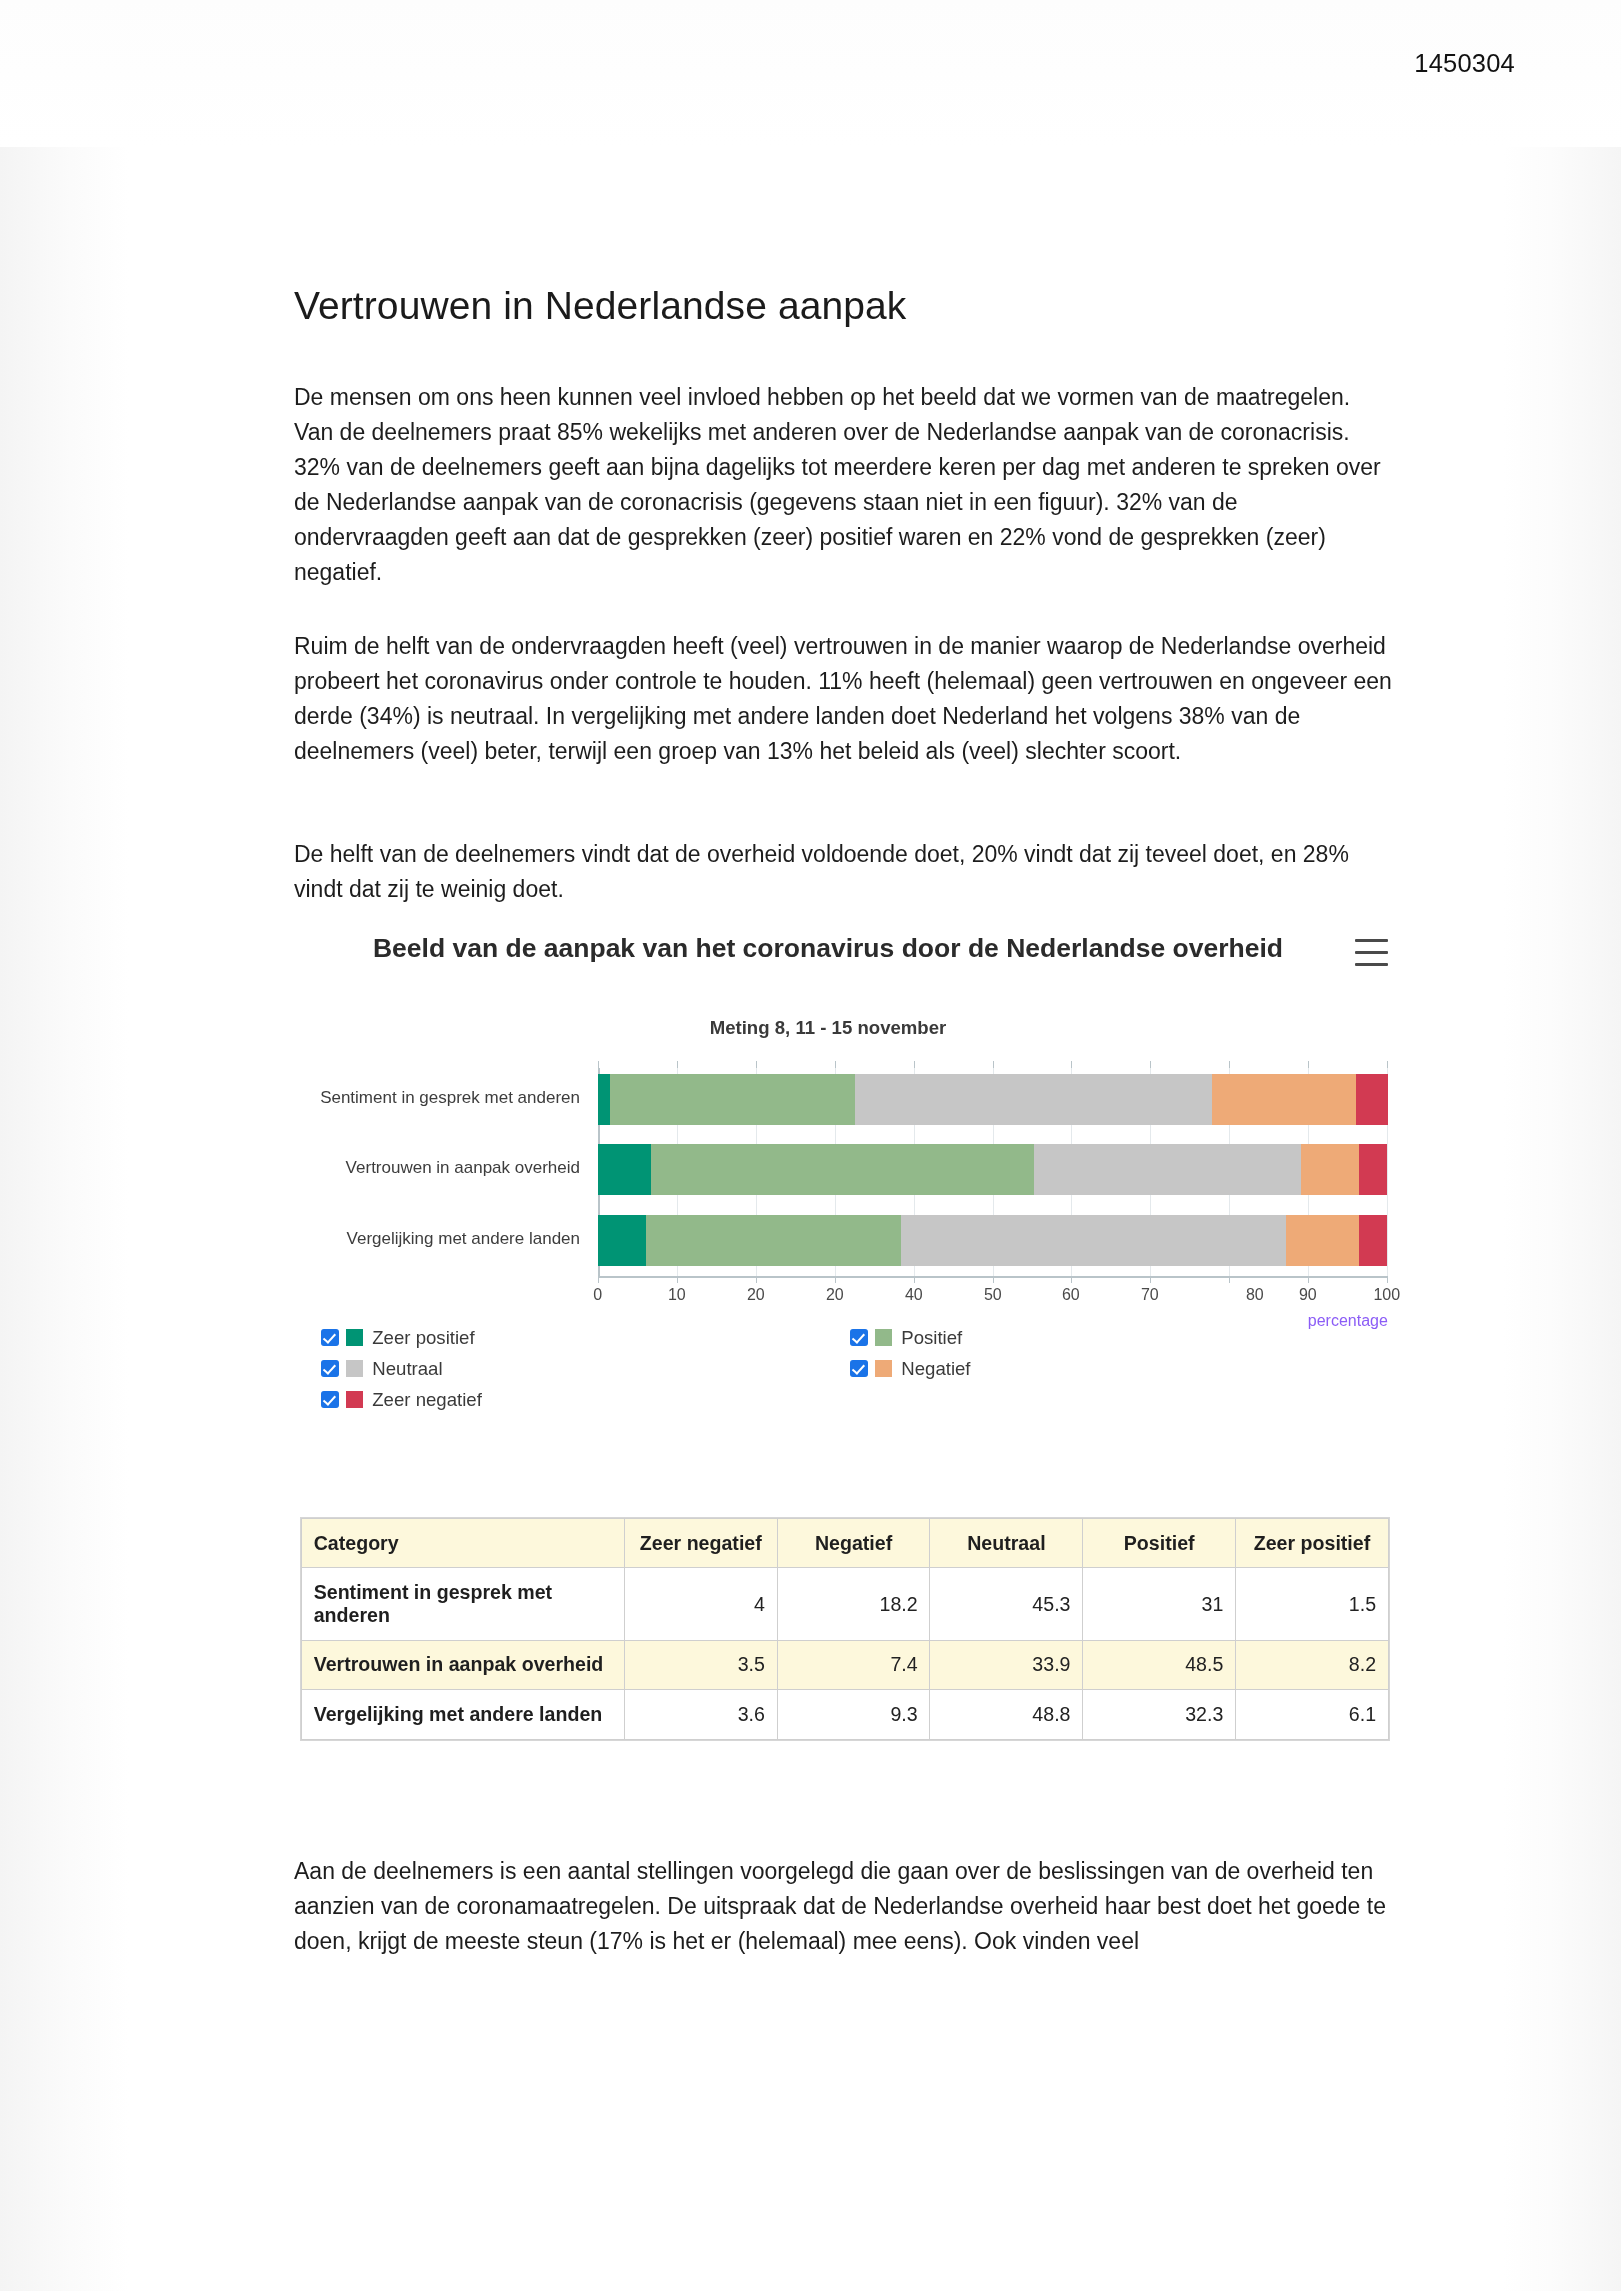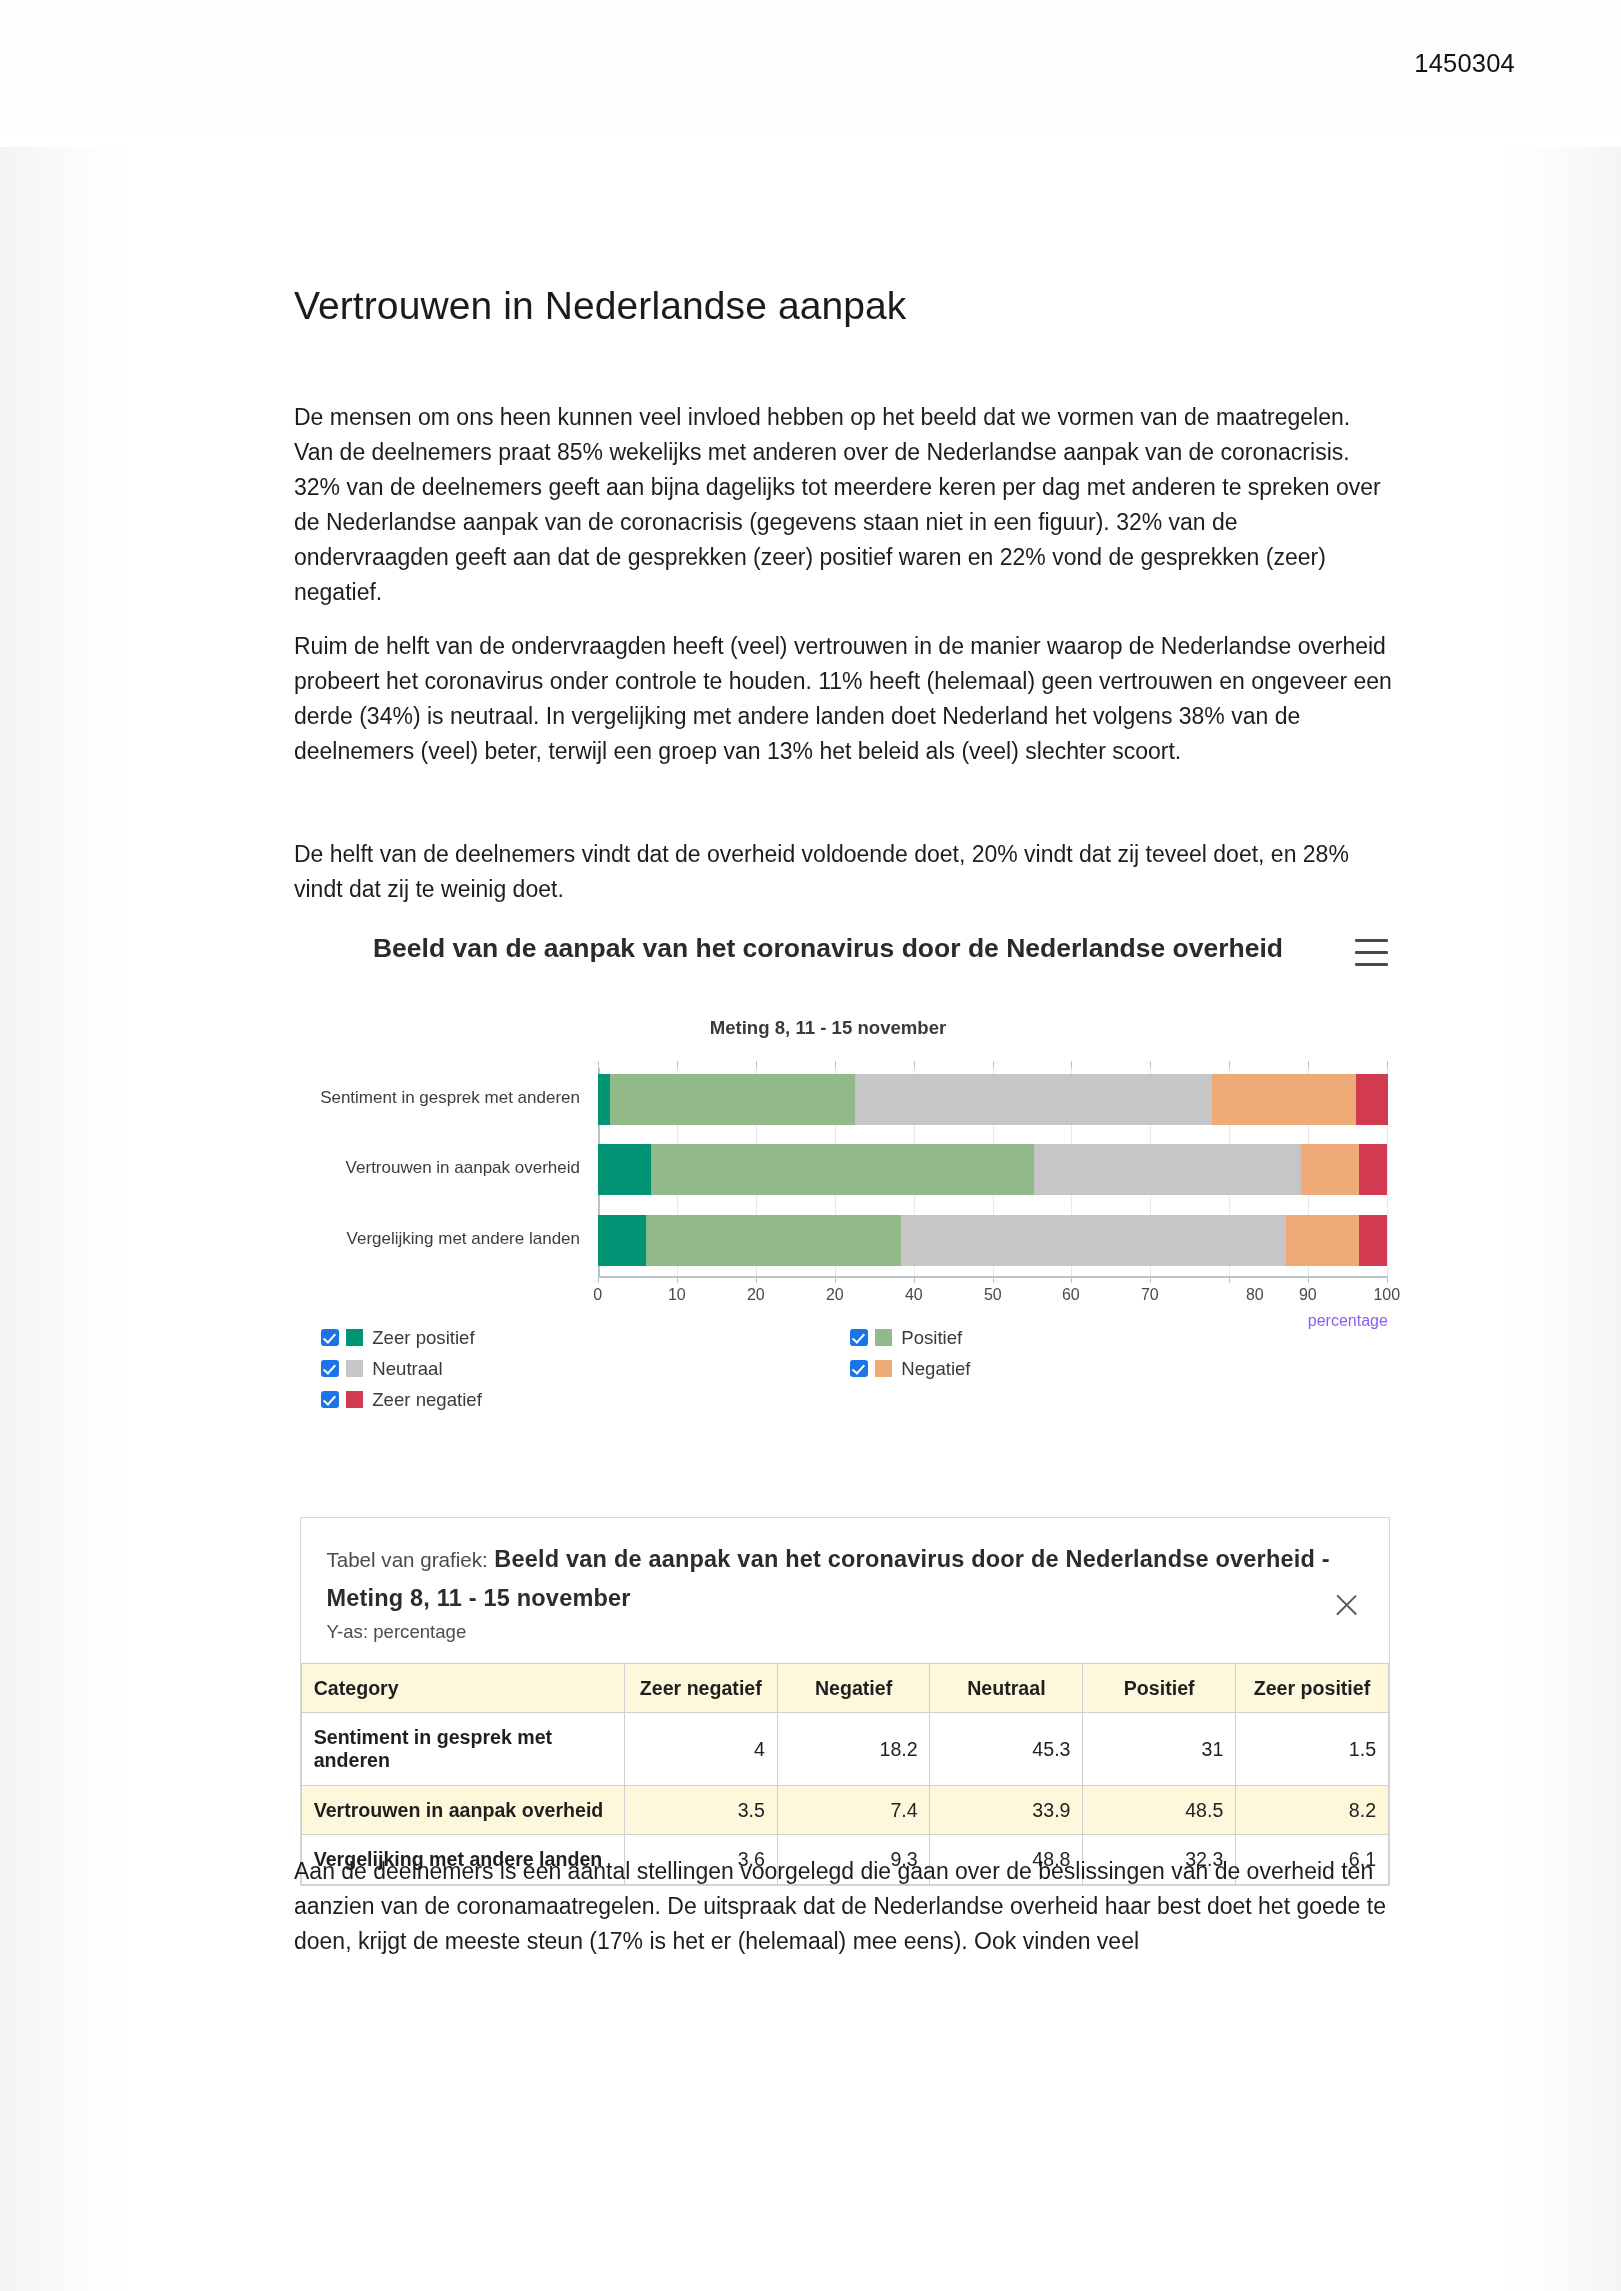--- a/index.html
+++ b/index.html
@@ -31,21 +31,21 @@
     margin:0;position:absolute;left:0;top:284px;
     font-size:39px;font-weight:400;color:#1b1b1b;
     letter-spacing:0.1px;white-space:nowrap;
   }
 
   p.para{
     position:absolute;left:0;width:1100px;margin:0;
     font-size:23px;line-height:35px;color:#1d1d1d;
     text-align:left;
   }
-  p.p1{top:380px;margin-top:20px;}
+  p.p1{top:380px;}
   p.p2{top:629px;}
   p.p3{top:837px;}
   p.p4{top:1854px;width:1100px;}
 
   
   .chart-block{position:absolute;left:0;top:931px;width:1100px;height:549px;}
   .chart-title{
     position:absolute;left:78px;top:0;width:912px;
     text-align:center;font-size:26.5px;font-weight:700;line-height:34px;color:#2b2b2b;
   }
@@ -282,28 +282,20 @@
             <div class="legend-item">
               <div class="cbx"></div>
               <div class="swatch" style="background: rgb(238, 170, 119);"></div>
               <span class="lbl">Negatief</span>
             </div>
           </div>
       </div>
     </div>
 
     <div class="tablepanel">
-      <div class="tp-head">
-        <div class="tp-title">
-          <span class="lead">Tabel van grafiek:</span>
-          <span class="strong">Beeld van de aanpak van het coronavirus door de Nederlandse overheid - Meting 8, 11 - 15 november</span>
-        </div>
-        <div class="tp-yaxis">Y-as: percentage</div>
-        <div class="tp-close"></div>
-      </div>
 
       <table class="dt">
         <thead>
           <tr id="thead-row">
               <th class="col-cat">Category</th>
               <th class="col-n num">Zeer negatief</th>
               <th class="col-n num">Negatief</th>
               <th class="col-n num">Neutraal</th>
               <th class="col-n num">Positief</th>
               <th class="col-n num">Zeer positief</th>

